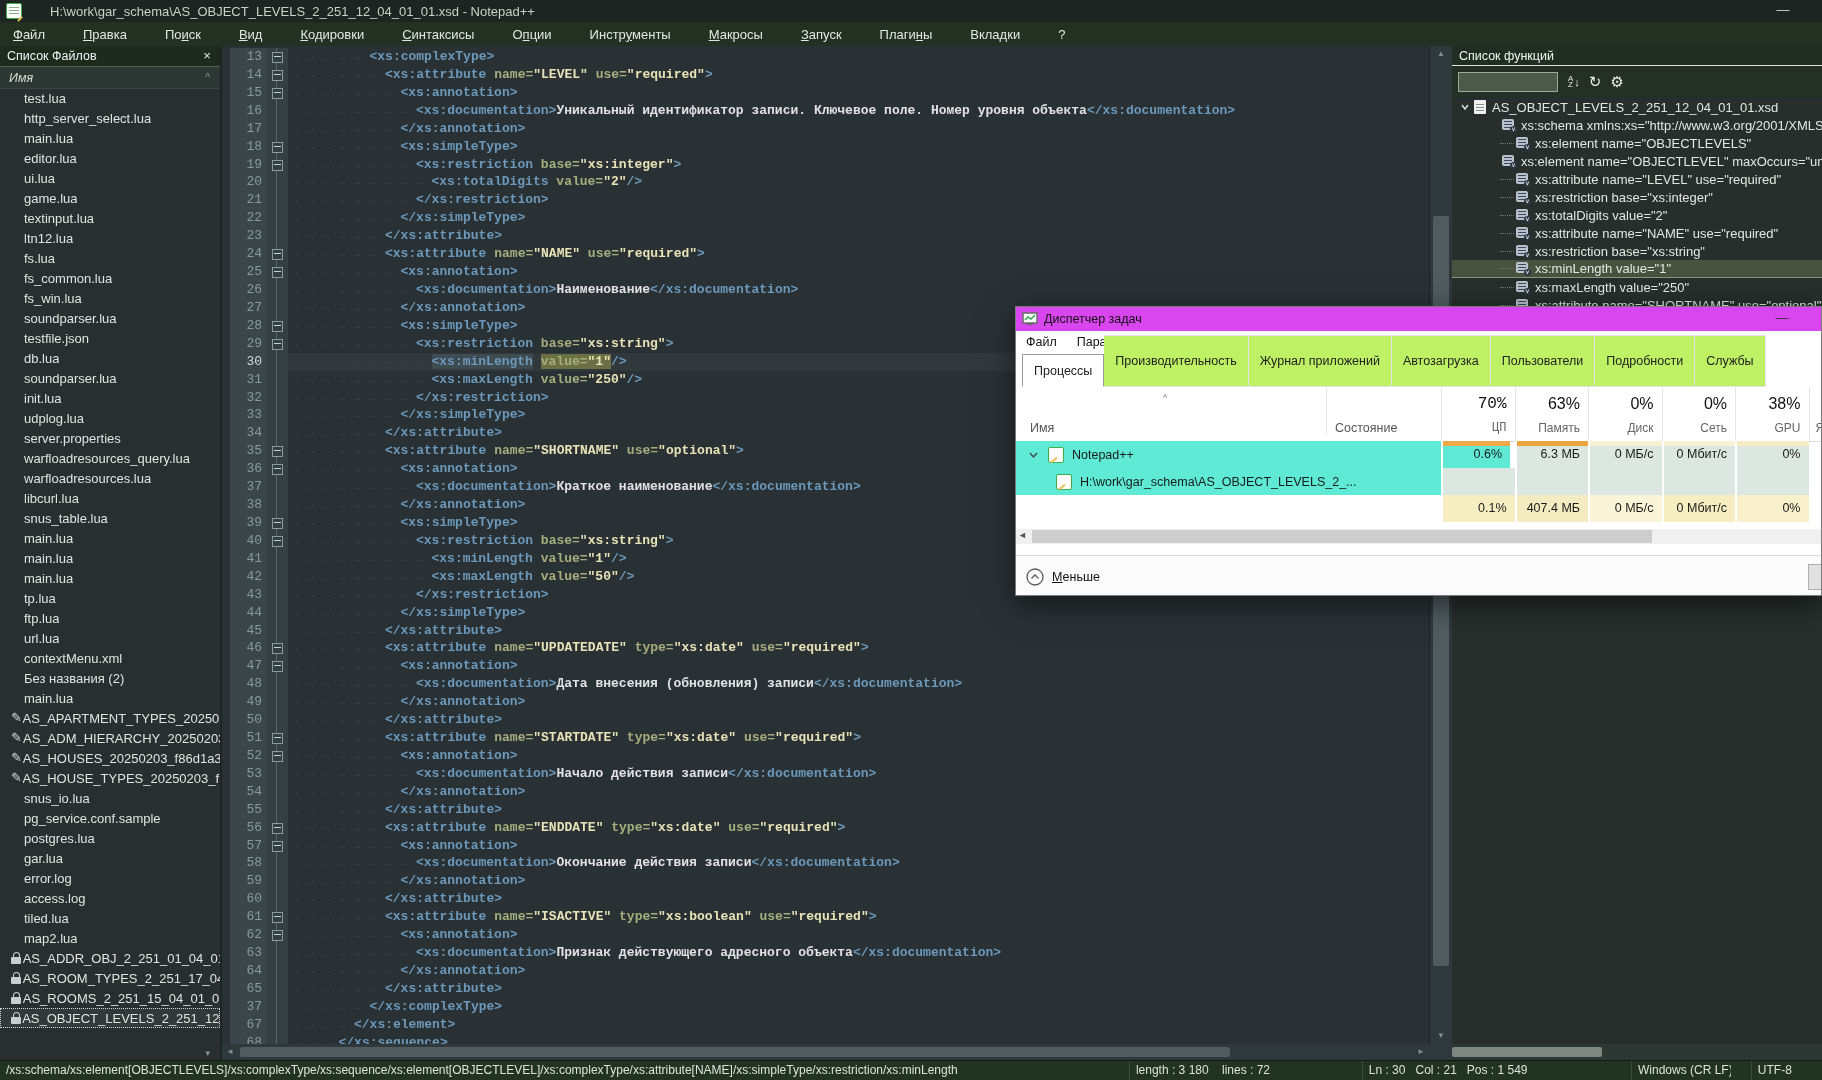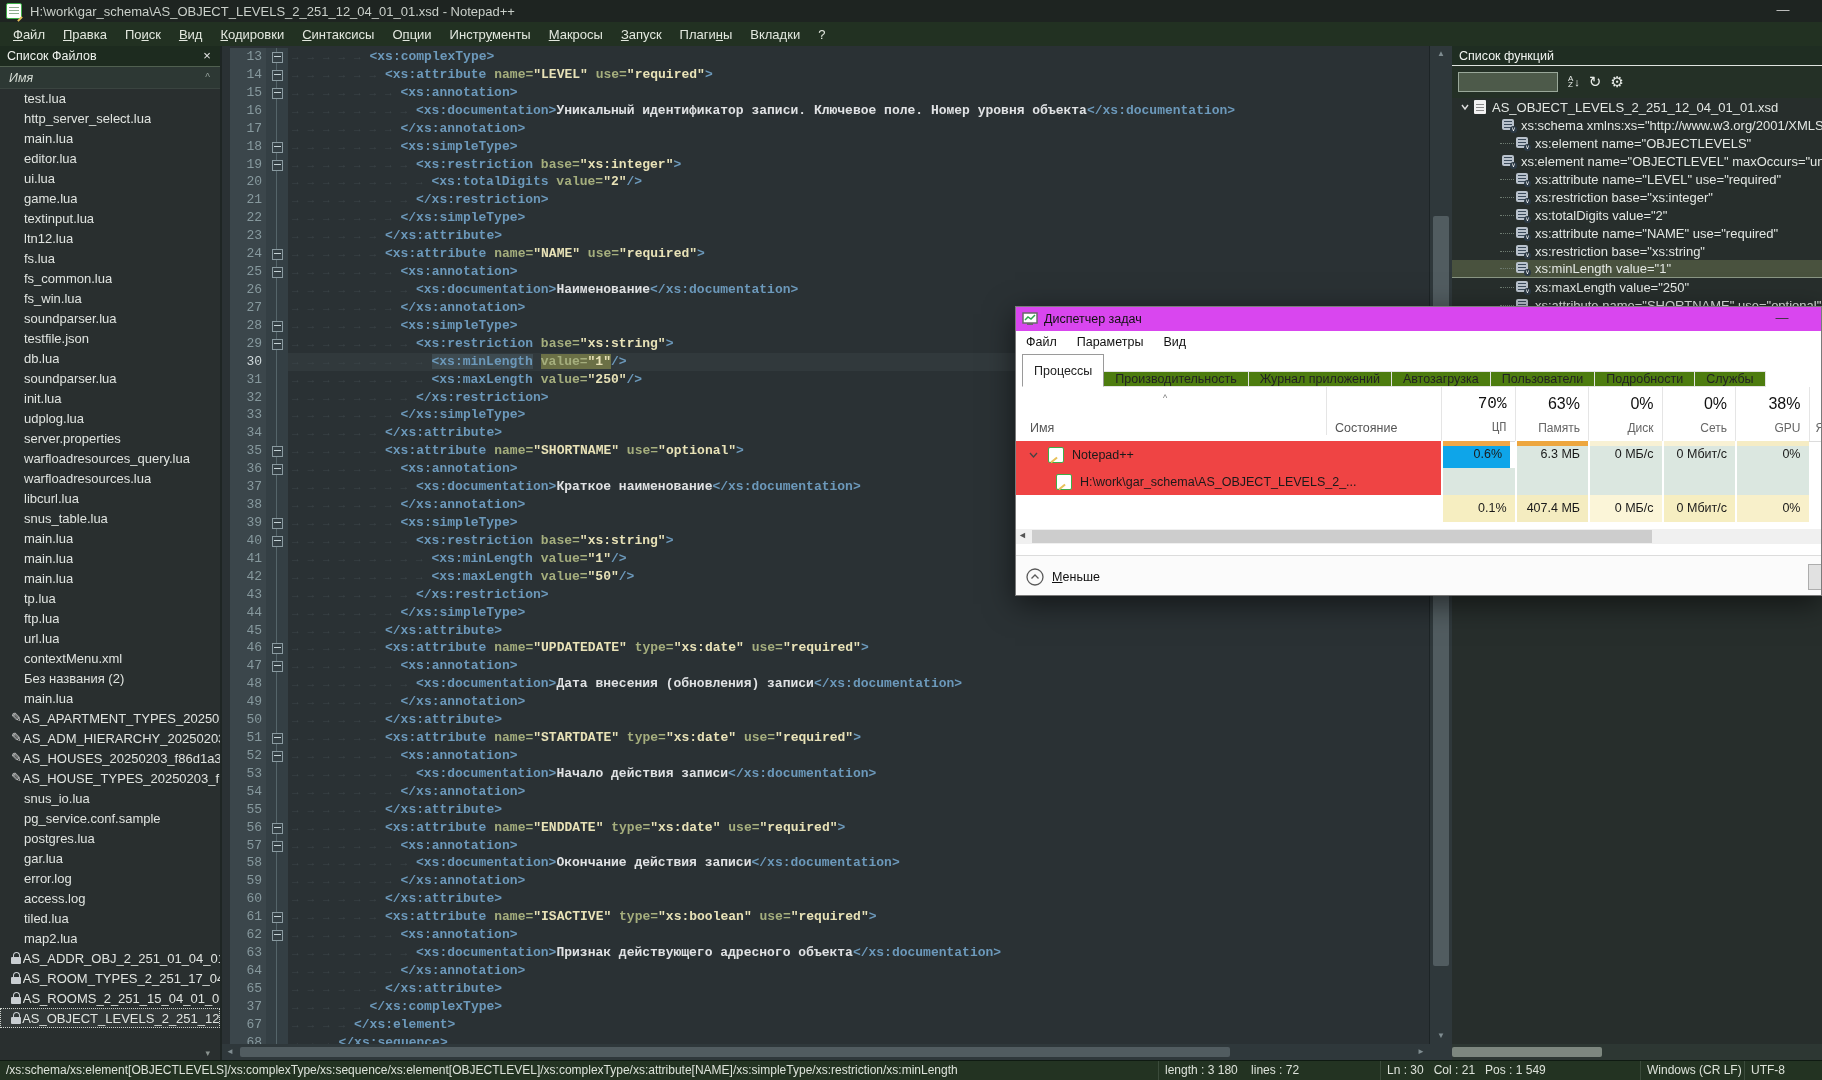--- a/index.html
+++ b/index.html
@@ -1,18 +1,18 @@
 <!DOCTYPE html>
 <html><head>
 <meta charset="utf-8">
 <style>
   html,body{margin:0;padding:0;background:#141a17;}
   #root{position:relative;width:1822px;height:1080px;overflow:hidden;
         font-family:"Liberation Sans",sans-serif;color:#e2e6e2;background:#2a3330;}
-  .abs{position:absolute;}
+  .abs{position:absolute;gap:20px;}
 
   
   #titlebar{left:0;top:0;width:1822px;height:22px;background:#1e2421;display:flex;align-items:center;}
   #npp-icon{width:14px;height:14px;margin:0 8px 0 6px;position:relative;background:#fff;border:1px solid #3fae49;border-radius:2px;}
   #npp-icon i{position:absolute;left:2px;right:2px;height:1px;background:#8fae8f;}
   #npp-icon i:nth-child(1){top:3px}#npp-icon i:nth-child(2){top:6px}#npp-icon i:nth-child(3){top:9px}
   #npp-icon b{position:absolute;right:-2px;bottom:-2px;width:6px;height:2px;background:#e8c15a;transform:rotate(-45deg);}
   #title-text{font-size:13px;color:#c9cfc9;white-space:nowrap;}
   #win-minimize{position:absolute;right:24px;top:0;width:30px;height:22px;color:#cfcfcf;font-size:13px;text-align:center;line-height:20px;}
 
@@ -96,31 +96,31 @@
 
   
   #taskmgr{left:1015px;top:306px;width:807px;height:290px;background:#ffffff;border:1px solid #7a7a7a;box-sizing:border-box;
            box-shadow:0 8px 28px rgba(0,0,0,0.55);color:#1a1a1a;overflow:hidden;}
   #tm-titlebar{position:absolute;left:0;top:0;width:100%;height:24px;background:#d946ef;display:flex;align-items:center;}
   #tm-title{font-size:12.5px;color:#111;margin-left:6px;}
   #tm-minimize{position:absolute;right:22px;top:0;width:34px;height:24px;text-align:center;line-height:22px;color:#333;font-size:13px;}
   #tm-menu{position:absolute;left:0;top:24px;width:100%;height:22px;display:flex;align-items:center;background:#fff;}
   .tm-mitem{font-size:12.5px;color:#111;padding:0 10px;}
   #tm-tabs{position:absolute;left:0;top:46px;width:100%;height:34px;background:#fff;display:flex;align-items:flex-end;padding-left:6px;box-sizing:border-box;}
-  .tm-tab{font-size:12.5px;color:#222;padding:0 11px;border:1px solid #e3e3e3;border-left:none;background:#4d7c0f;white-space:nowrap;}
+  .tm-tab{font-size:12.5px;color:#222;padding:18px 11px;border:1px solid #e3e3e3;border-left:none;background:#bef264;white-space:nowrap;}
   .tm-tab.active{border:1px solid #9a9a9a;border-bottom:1px solid #fff;background:#fff;padding:9px 11px 8px 11px;}
   #tm-header{position:absolute;left:0;top:80px;width:100%;height:54px;background:#fff;border-bottom:1px solid #dcdcdc;}
   #tm-sort-chev{position:absolute;left:147px;top:6px;color:#777;font-size:9px;}
   #tm-name-hdr{position:absolute;left:14px;bottom:6px;font-size:12.5px;color:#555;}
   #tm-state-hdr{position:absolute;left:310px;bottom:6px;font-size:12.5px;color:#555;border-left:1px solid #e5e5e5;padding-left:8px;top:0;display:flex;align-items:flex-end;}
   .tm-colhdr{position:absolute;top:0;height:54px;border-left:1px solid #e5e5e5;box-sizing:border-box;}
   .tm-colhdr .pct{position:absolute;right:8px;top:8px;font-size:16px;color:#111;}
   .tm-colhdr .lab{position:absolute;right:8px;bottom:6px;font-size:12px;color:#666;}
   .tmrow{position:absolute;left:0;width:100%;height:27px;}
-  .tmrow.selected .namecell{background:#ef4444;}
+  .tmrow.selected .namecell{background:#5eead4;}
   .tmrow .namecell{position:absolute;left:0;top:0;width:425px;height:27px;display:flex;align-items:center;}
   .tmrow .rlabel{font-size:12.5px;color:#1a1a1a;white-space:nowrap;}
   .tm-cell{position:absolute;top:0;height:27px;font-size:12.5px;color:#1a1a1a;text-align:right;box-sizing:border-box;padding:6px 8px 0 0;border-left:2px solid #fff;}
   .strip{position:absolute;left:0;right:0;top:0;height:5px;}
   .npp-ic{width:14px;height:14px;background:#fff;border:1.5px solid #3fae49;border-radius:2px;position:relative;flex:none;}
   .npp-ic b{position:absolute;left:1px;bottom:1px;width:8px;height:2px;background:#e8c15a;transform:rotate(-40deg);}
   .opera-ic{width:14px;height:14px;border:3.5px solid #ff1b2d;border-radius:50%;box-sizing:border-box;flex:none;}
   #tm-hscroll{position:absolute;left:0;top:222px;width:100%;height:15px;background:#f0f0f0;}
   #tm-hscroll .larr{position:absolute;left:2px;top:1px;color:#555;font-size:9px;}
   #tm-hscroll .thumb{position:absolute;left:16px;top:1px;width:620px;height:13px;background:#cdcdcd;}
@@ -1096,21 +1096,21 @@
             <span class="chev" style="margin-left: 12px; width: 14px;">
               <svg width="11" height="11">
                 <polyline points="2,4 5.5,8 9,4" fill="none" stroke="#444" stroke-width="1.3"></polyline>
               </svg>
             </span>
             <span class="npp-ic" style="margin-left: 6px;">
               <b></b>
             </span>
             <span class="rlabel" style="margin-left: 8px;">Notepad++</span>
           </div>
-          <div class="tm-cell" style="left: 425px; width: 69px; background: #0ea5e9;"><i class="strip" style="background: rgb(240, 167, 71);"></i><span>0.6%</span></div>
+          <div class="tm-cell" style="left: 425px; width: 69px; background: #5eead4;"><i class="strip" style="background: rgb(240, 167, 71);"></i><span>0.6%</span></div>
           <div class="tm-cell" style="left: 498.5px; width: 73.5px; background: rgb(219, 231, 224);"><i class="strip" style="background: rgb(237, 166, 62);"></i><span>6.3 МБ</span></div>
           <div class="tm-cell" style="left: 572px; width: 73.5px; background: rgb(219, 231, 224);"><i class="strip" style="background: rgb(248, 241, 212);"></i><span>0 МБ/с</span></div>
           <div class="tm-cell" style="left: 645.5px; width: 73.5px; background: rgb(219, 231, 224);"><i class="strip" style="background: rgb(248, 241, 212);"></i><span>0 Мбит/с</span></div>
           <div class="tm-cell" style="left: 719px; width: 73.5px; background: rgb(219, 231, 224);"><i class="strip" style="background: rgb(245, 236, 196);"></i><span>0%</span></div>
         </div>
         <div class="tmrow selected" style="top: 161px;">
           <div class="namecell">
             <span class="chev" style="margin-left: 12px; width: 14px;"></span>
             <span class="npp-ic" style="margin-left: 14px;">
               <b></b>

